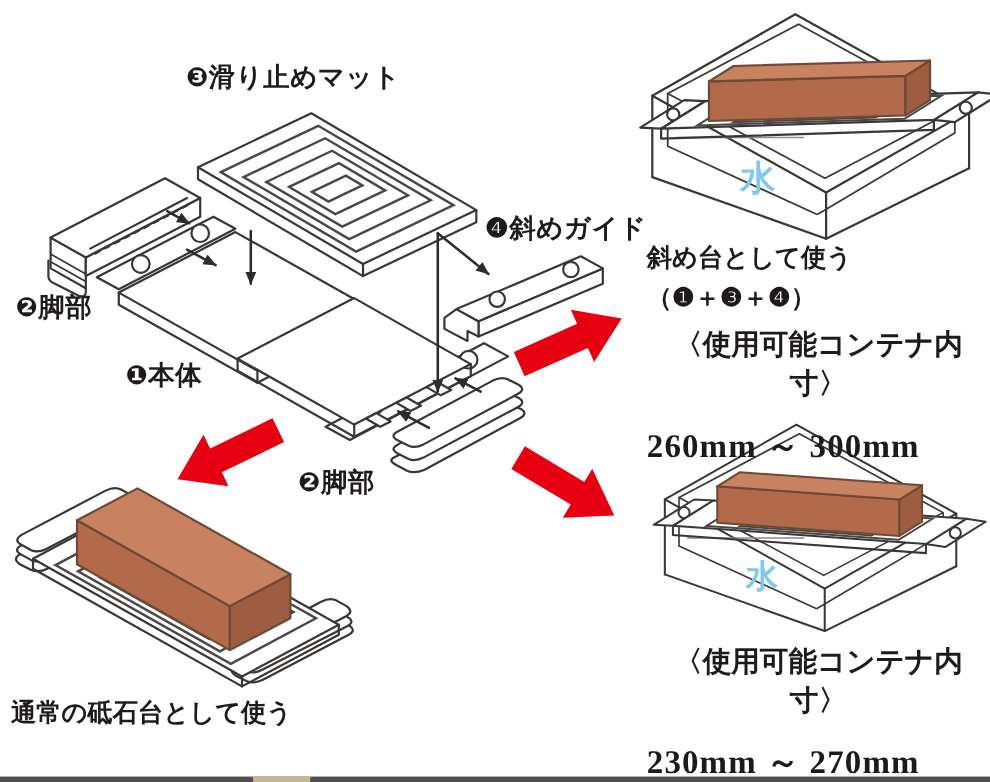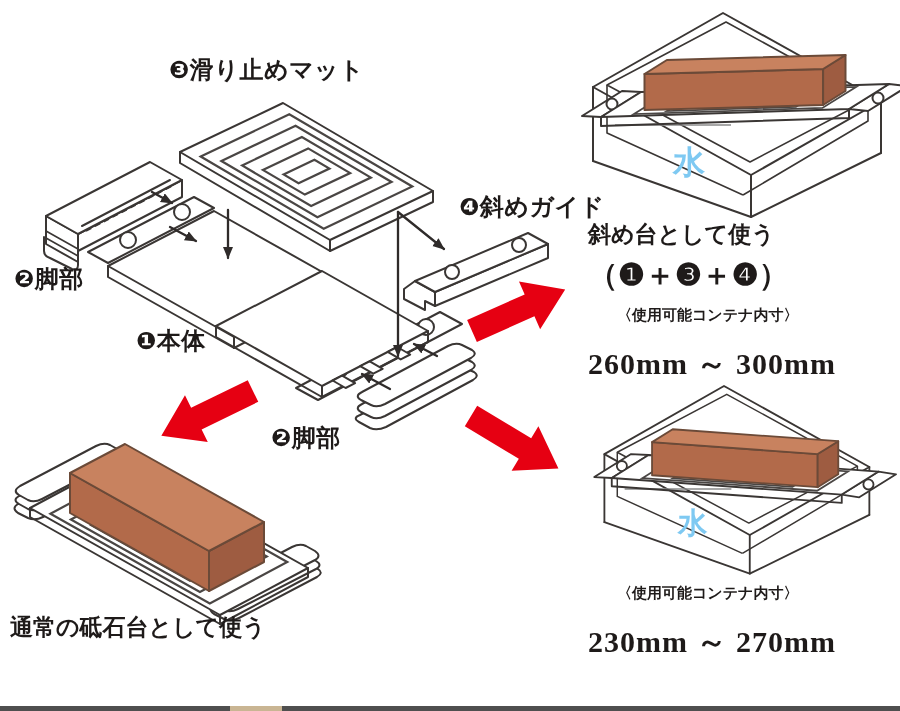--- a/index.html
+++ b/index.html
@@ -5,22 +5,22 @@
   html,body{margin:0;padding:0;background:#fff;}
   .stage{
     position:relative;width:900px;height:711px;background:#ffffff;overflow:hidden;
     font-family:"DejaVu Sans","Liberation Sans",sans-serif;color:#1e1a19;
   }
   .stage svg{position:absolute;left:0;top:0;}
   .label{position:absolute;white-space:nowrap;font-weight:600;letter-spacing:0.5px;}
   .part-label{font-size:24px;}
   .caption-block{position:absolute;display:flex;flex-direction:column;align-items:flex-start;text-align:center;font-family:Liberation Serif, serif;}
   .cap-title{font-size:23px;font-weight:600;}
-  .cap-combo{font-size:30px;font-weight:600;margin-top:5px;}
-  .cap-spec-h{font-size:15px;font-weight:800;margin-top:10px;margin-left:29px;}
+  .cap-combo{font-size:23px;font-weight:600;margin-top:5px;}
+  .cap-spec-h{font-size:26px;font-weight:800;margin-top:10px;}
   .cap-spec-r{font-size:30px;font-weight:800;margin-top:19px;letter-spacing:1px;}
   .bottom-rule{position:absolute;left:0;top:706px;width:900px;height:5px;background:#4f4f4f;}
   .bottom-rule .accent{position:absolute;left:230px;top:0;width:52px;height:5px;background:#c9b593;}
   .ln{fill:none;stroke:#3a3634;stroke-width:2;stroke-linejoin:round;stroke-linecap:round;}
   .lnf{fill:#ffffff;stroke:#3a3634;stroke-width:2;stroke-linejoin:round;stroke-linecap:round;}
   .thin{fill:none;stroke:#3a3634;stroke-width:1.6;stroke-linejoin:round;}
   .pat{fill:none;stroke:#4a4644;stroke-width:2.2;vector-effect:non-scaling-stroke;}
   .pat3{fill:none;stroke:#4a4644;stroke-width:1.8;vector-effect:non-scaling-stroke;}
   .blk{fill:none;stroke:#2f2b2a;stroke-width:2.3;stroke-linecap:round;}
   .stone{stroke:#6b4a38;stroke-width:2;stroke-linejoin:round;}
@@ -196,36 +196,36 @@
         <path class="stone" fill="#9e5c41" d="M101.8,74 L124.2,60 L124.2,96 L101.8,110 Z"></path>
         <path class="stone" fill="#c8825f" d="M-78.2,61 L-55.8,47 L124.2,60 L101.8,74 Z"></path>
       </g>
     </g>
     <text class="water" x="-34" y="160" text-anchor="middle" fill="#7ec9f2">水</text>
   </g>
 </svg>
 
   <div class="label part-label" style="left:169px;top:54px;">❸滑り止めマット</div>
   <div class="label part-label" style="left:14px;top:263px;">❷脚部</div>
-  <div class="label part-label" style="left:136px;top:325px;">❶本体</div>
-  <div class="label part-label" style="left:459px;top:191px;">❹斜めガイド</div>
+  <div class="label part-label" style="left:114px;top:325px;">❶本体</div>
+  <div class="label part-label" style="left:441px;top:191px;font-family:Liberation Serif, serif;">❹斜めガイド</div>
   <div class="label part-label" style="left:271px;top:422px;">❷脚部</div>
 
   <div class="caption-block" style="left:588px;top:219px;width:312px;">
     <div class="cap-title">斜め台として使う</div>
     <div class="cap-combo">（❶＋❸＋❹）</div>
     <div class="cap-spec-h">〈使用可能コンテナ内寸〉</div>
     <div class="cap-spec-r">260mm ～ 300mm</div>
   </div>
 
   <div class="caption-block" style="left:588px;top:574px;width:312px;">
     <div class="cap-spec-h">〈使用可能コンテナ内寸〉</div>
     <div class="cap-spec-r">230mm ～ 270mm</div>
   </div>
 
-  <div class="caption-block" style="left:10px;top:612px;width:330px;">
+  <div class="caption-block" style="left:10px;top:632px;width:330px;">
     <div class="cap-title">通常の砥石台として使う</div>
   </div>
 
   <div class="bottom-rule">
       <span class="accent"></span>
     </div>
 </div>
 
 </body></html>

